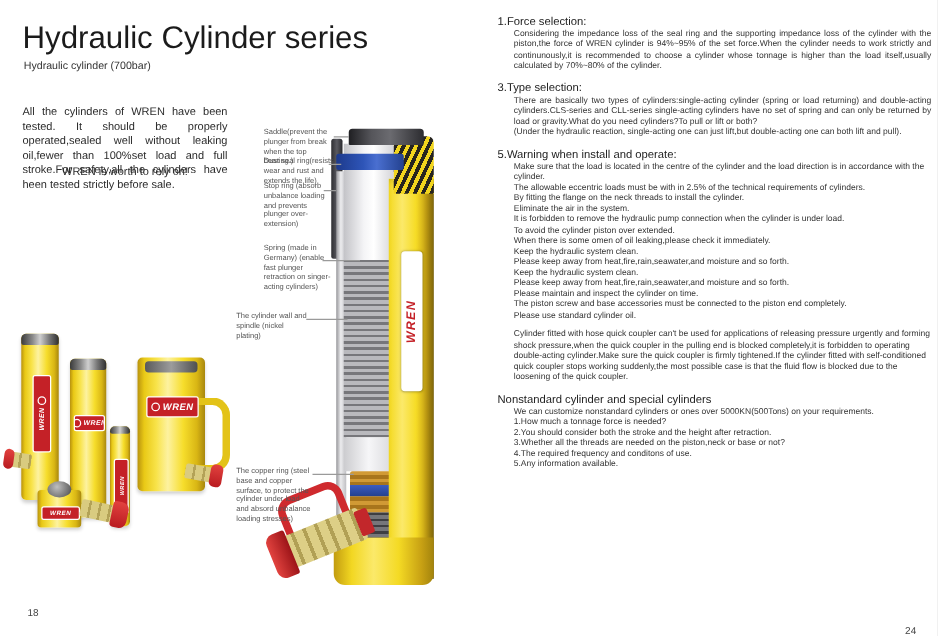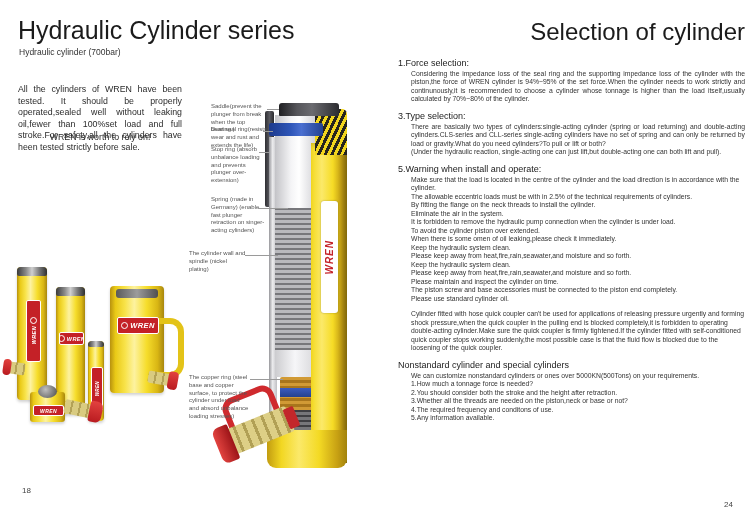--- a/index.html
+++ b/index.html
@@ -188,21 +188,20 @@
 
   <div class="callout" style="left:189px;top:250px;width:58px;">The cylinder wall and spindle (nickel plating)</div>
   <div class="leader" style="left:245px;top:255px;width:33px;"></div>
 
   <div class="callout" style="left:189px;top:374px;width:62px;">The copper ring (steel base and copper surface, to protect the cylinder under load and absord unbalance loading stresses)</div>
   <div class="leader" style="left:250px;top:379px;width:33px;"></div>
 
   <div class="pageno pn-l">18</div>
 
   <div class="r-wrap">
-    <h1 class="r-title">Selection of cylinder</h1>
 
     <div class="sections">
       <div class="sec">
         <div class="sec-h">1.Force selection:</div>
         <p class="sec-b just">Considering the impedance loss of the seal ring and the supporting impedance loss of the cylinder with the piston,the force of WREN cylinder is 94%~95% of the set force.When the cylinder needs to work strictly and continunously,it is recommended to choose a cylinder whose tonnage is higher than the load itself,usually calculated by 70%~80% of the cylinder.</p>
       </div>
 
 
       <div class="sec">
         <div class="sec-h">3.Type selection:</div>

